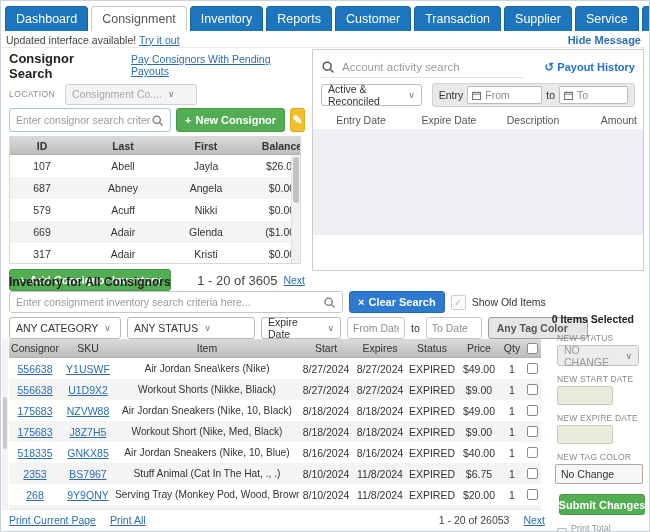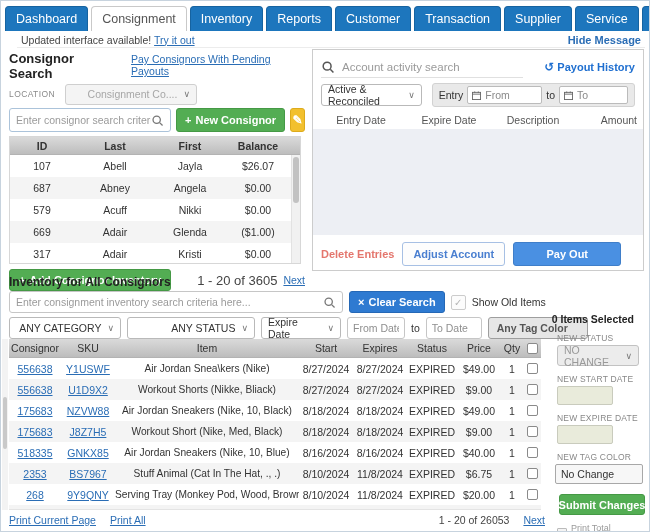--- a/index.html
+++ b/index.html
@@ -8,46 +8,46 @@
   #app { position:relative; width:650px; height:532px; background:#fff; border:1px solid #c7d3de; overflow:hidden; }
 
   a, .link { color:#2a6db5; text-decoration:underline; cursor:pointer; }
 
   
   .tabbar { position:absolute; left:4px; top:4px; right:4px; height:26px; display:flex; gap:3px; align-items:flex-end; }
   .tab { background:#1d76bd; color:#fff; font-size:12.5px; padding:5px 10px 5px; border:1px solid #1663a0; border-bottom:none; border-radius:4px 4px 0 0; line-height:14px; cursor:pointer; white-space:nowrap;text-align:right; }
   .tab.active { background:#fff; color:#555; border-color:#c9c9c9; }
 
   
-  .msgbar { position:absolute; left:16px; top:31px; right:4px; height:16px; display:flex; align-items:center; font-size:10.5px; color:#444; padding:0 4px; border-bottom:1px solid #ececec; }
+  .msgbar { position:absolute; left:1px; top:31px; right:4px; height:16px; display:flex; align-items:center; font-size:10.5px; color:#444; padding:0 4px; border-bottom:1px solid #ececec; }
   .msgbar .spacer { flex:1; }
   .msgbar .hide { font-weight:bold; text-decoration:none; font-size:11px; }
 
   
   .cpanel { position:absolute; left:8px; top:50px; width:296px; }
   .cpanel .titlerow { display:flex; align-items:baseline; }
   .cpanel h2 { font-size:13px; color:#222; }
   .cpanel .pendlink { margin-left:14px; font-size:10.5px; }
   .locrow { margin-top:3px; display:flex; align-items:center; gap:10px; height:20px; }
   .loclabel { font-size:8.5px; color:#8a8a8a; letter-spacing:.4px; }
-  .sel { display:flex; align-items:center; justify-content:flex-end; border:1px solid #b9b9b9; border-radius:3px; background:#fff; font-size:10.5px; color:#333; padding:0 6px; height:21px; cursor:pointer; }
+  .sel { display:flex; align-items:center; justify-content:flex-start; border:1px solid #b9b9b9; border-radius:3px; background:#fff; font-size:10.5px; color:#333; padding:0 6px; height:21px; cursor:pointer; }
   .sel .chev { font-size:9px; color:#777; margin-left:6px; }
   .sel.dim { background:#f4f4f4; color:#a7a7a7; border-color:#cfcfcf; width:132px; }
   .searchrow { margin-top:4px; display:flex; gap:5px; height:24px; }
   .sinput { flex:1; display:flex; align-items:center; border:1px solid #abc3da; border-radius:3px; background:#fff; padding:0 6px; }
   .sinput input { flex:1; border:none; outline:none; font-size:10.5px; color:#333; font-family:inherit; background:transparent; }
   .sinput input::placeholder { color:#9a9a9a; }
   .btn { display:inline-flex; align-items:center; justify-content:center; gap:4px; border-radius:3px; font-size:11px; font-weight:bold; color:#fff; cursor:pointer; border:1px solid transparent; white-space:nowrap; }
   .btn.green { background:#53ad53; border-color:#459945; }
   .btn.yellow { background:#f2c02e; border-color:#ddab1c; width:26px; font-size:12px; }
   .btn.blue { background:#2e7ad1; border-color:#2568b6; }
   .btn.payblue { background:#4a90e2; border-color:#3f7ec9; }
 
   .ctable { margin-top:4px; position:relative; width:292px; height:128px; border:1px solid #d7d7d7; overflow:hidden; background:#fff; }
-  .ctable .thead, .c-row { display:grid; grid-template-columns:64px 82px 68px 68px; align-items:center; text-align:center; }
+  .ctable .thead, .c-row { display:grid; grid-template-columns:64px 82px 68px 68px; align-items:center; text-align:center;gap:8px; }
   .ctable .thead { height:18px; background:linear-gradient(#dadada,#bdbdbd); font-size:10.5px; font-weight:bold; color:#333; border-bottom:1px solid #b3b3b3; }
   .c-row { height:22px; font-size:10.5px; color:#333; cursor:pointer; }
   .c-row:nth-of-type(even) { background:#f4f4f4; }
   .vscroll { position:absolute; right:0; top:18px; bottom:0; width:9px; background:#f1f1f1; border-left:1px solid #e2e2e2; }
   .vscroll .thumb { position:absolute; left:1px; right:1px; top:2px; height:46px; background:#c2c2c2; border-radius:4px; cursor:grab; }
 
   .cfooter { margin-top:5px; display:flex; align-items:center; height:22px; }
   .cfooter .pg { margin-left:auto; font-size:13px; color:#444; }
   .cfooter .nx { margin-left:6px; font-size:10.5px; }
 
@@ -277,25 +277,20 @@
         </div>
       </div>
     </div>
     <div class="ahead">
       <span>Entry Date</span>
       <span>Expire Date</span>
       <span>Description</span>
       <span>Amount</span>
     </div>
     <div class="abody"></div>
-    <div class="afoot">
-      <span class="del">Delete Entries</span>
-      <span class="adj">Adjust Account</span>
-      <button class="btn payblue pay">Pay Out</button>
-    </div>
   </div>
 
   <h2 class="ititle">Inventory for All Consignors</h2>
 
   <div class="isearchrow">
     <div class="sinput">
       <input type="text" placeholder="Enter consignment inventory search criteria here..." style="">
       <span>
         <svg width="13" height="13" viewBox="0 0 16 16">
             <circle cx="7" cy="7" r="4.5" fill="none" stroke="#777" stroke-width="1.6"></circle>

